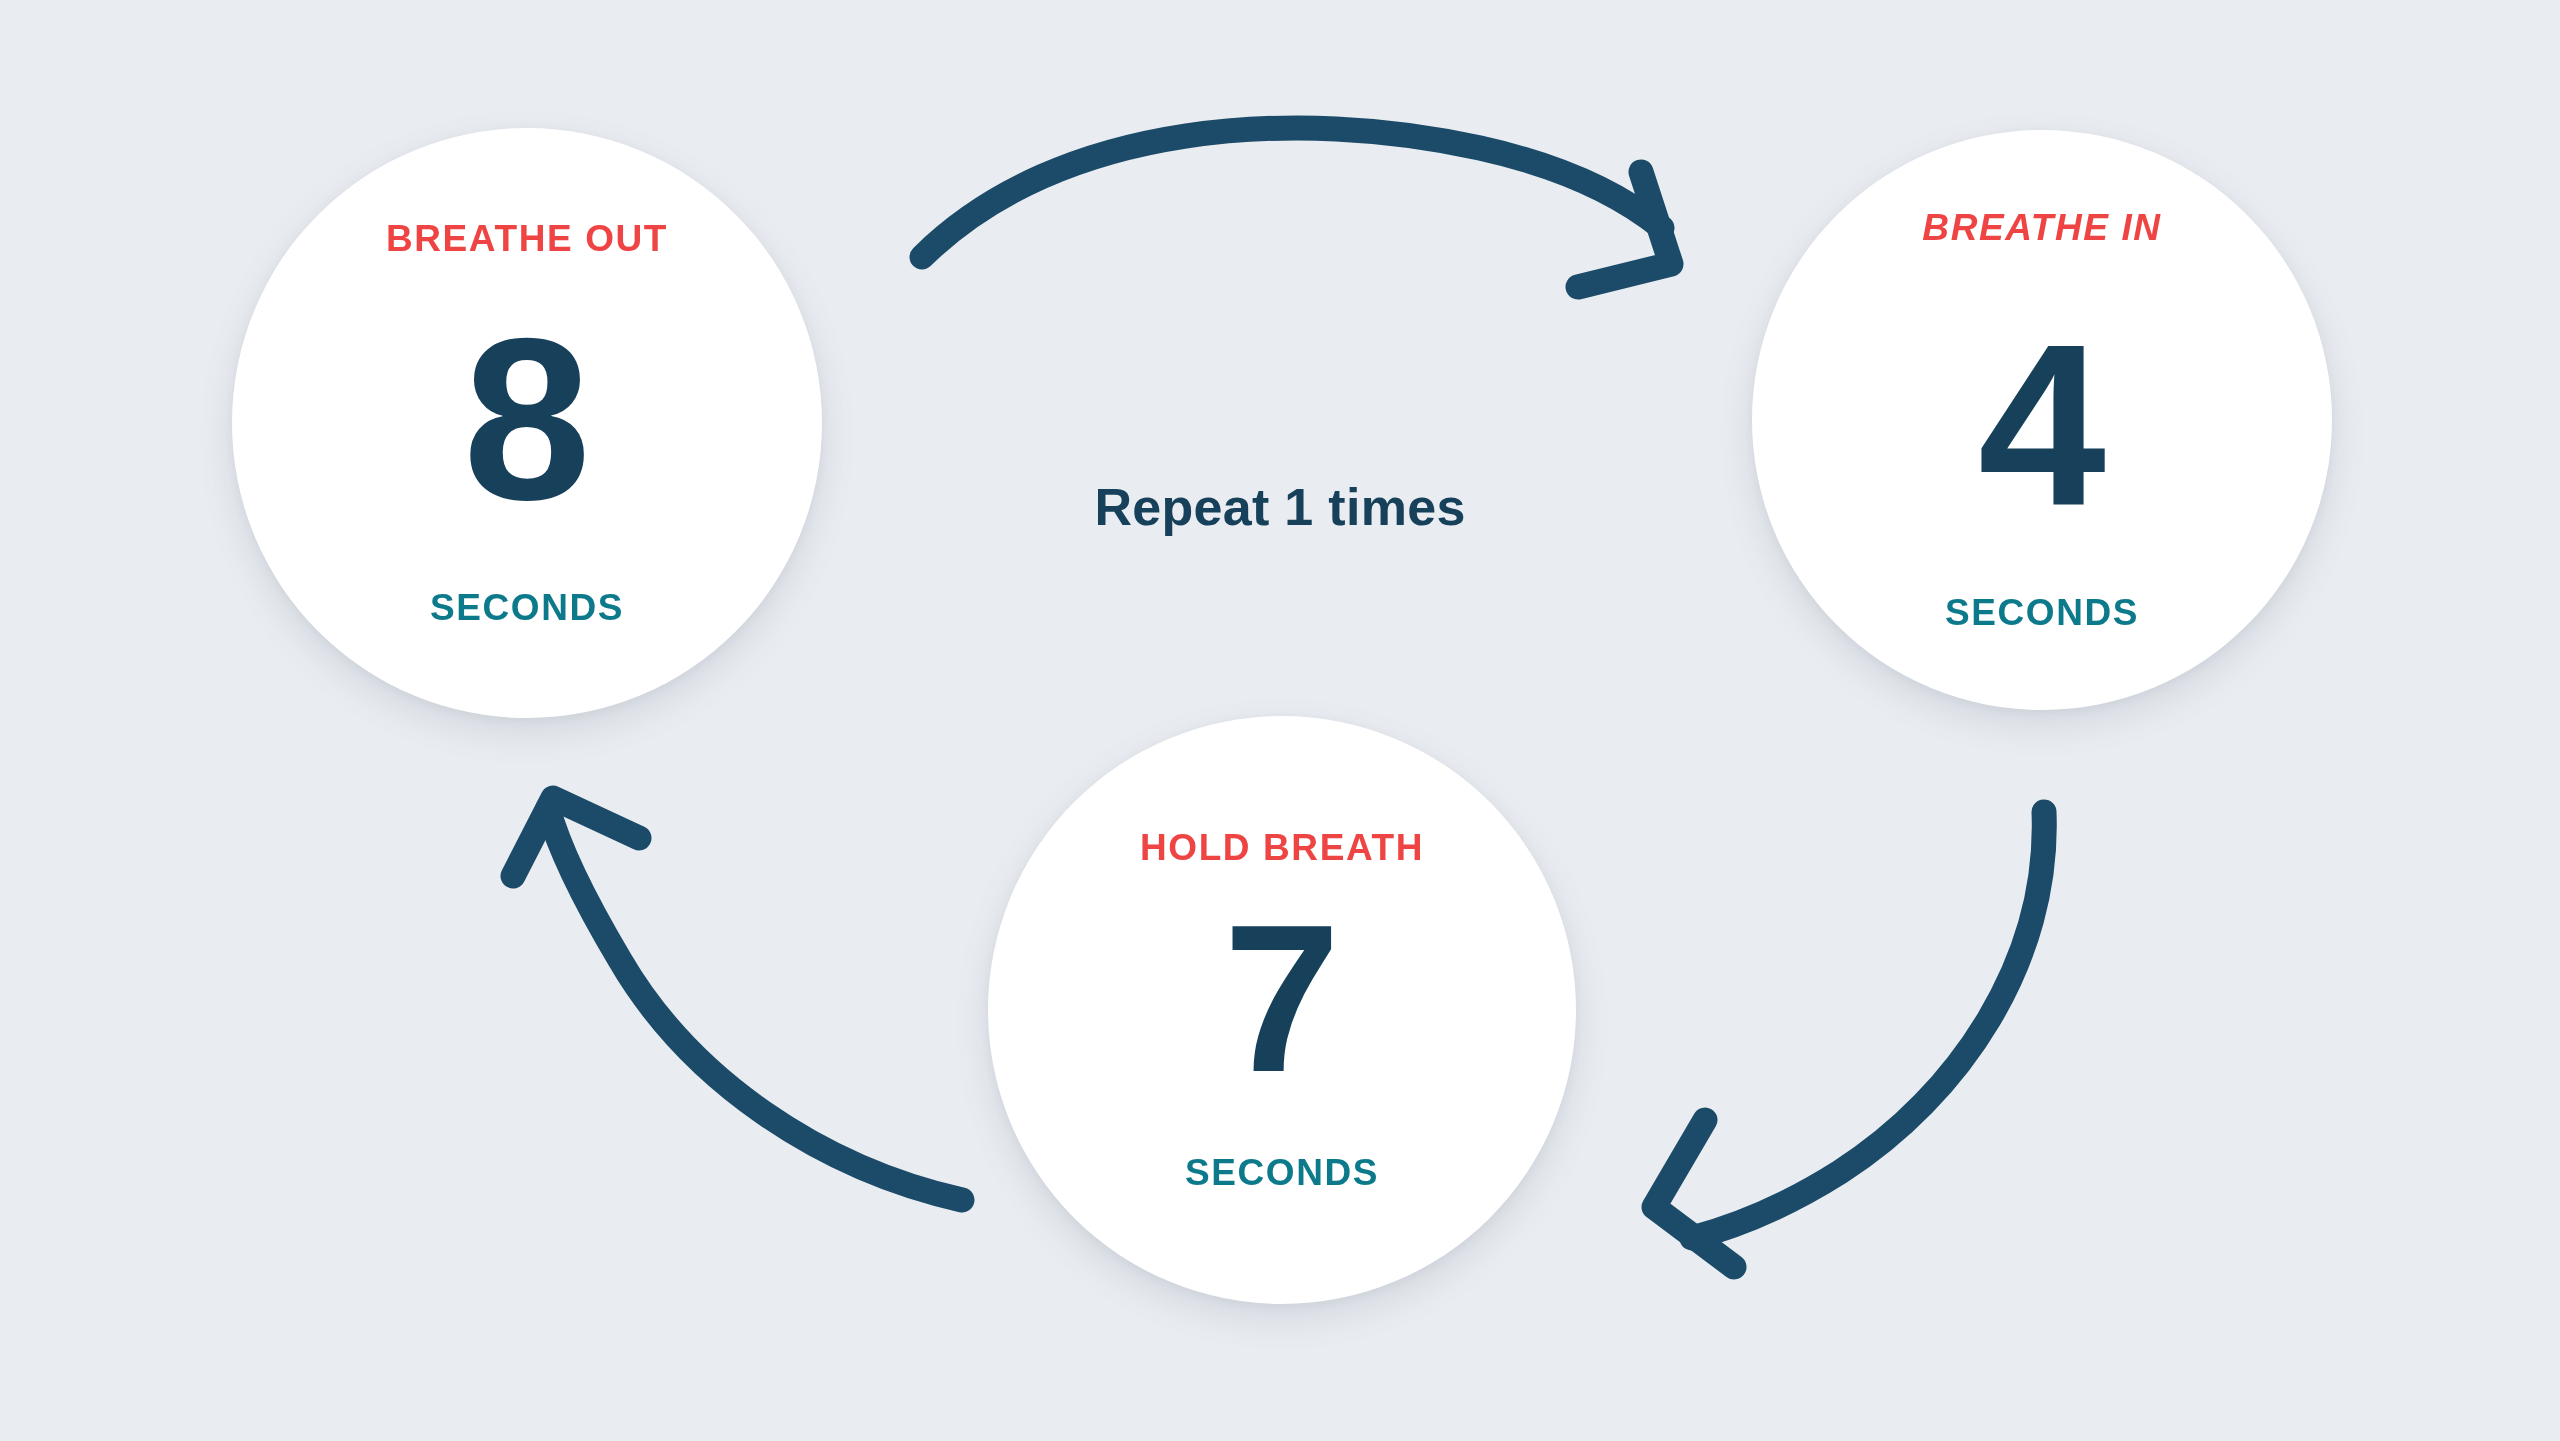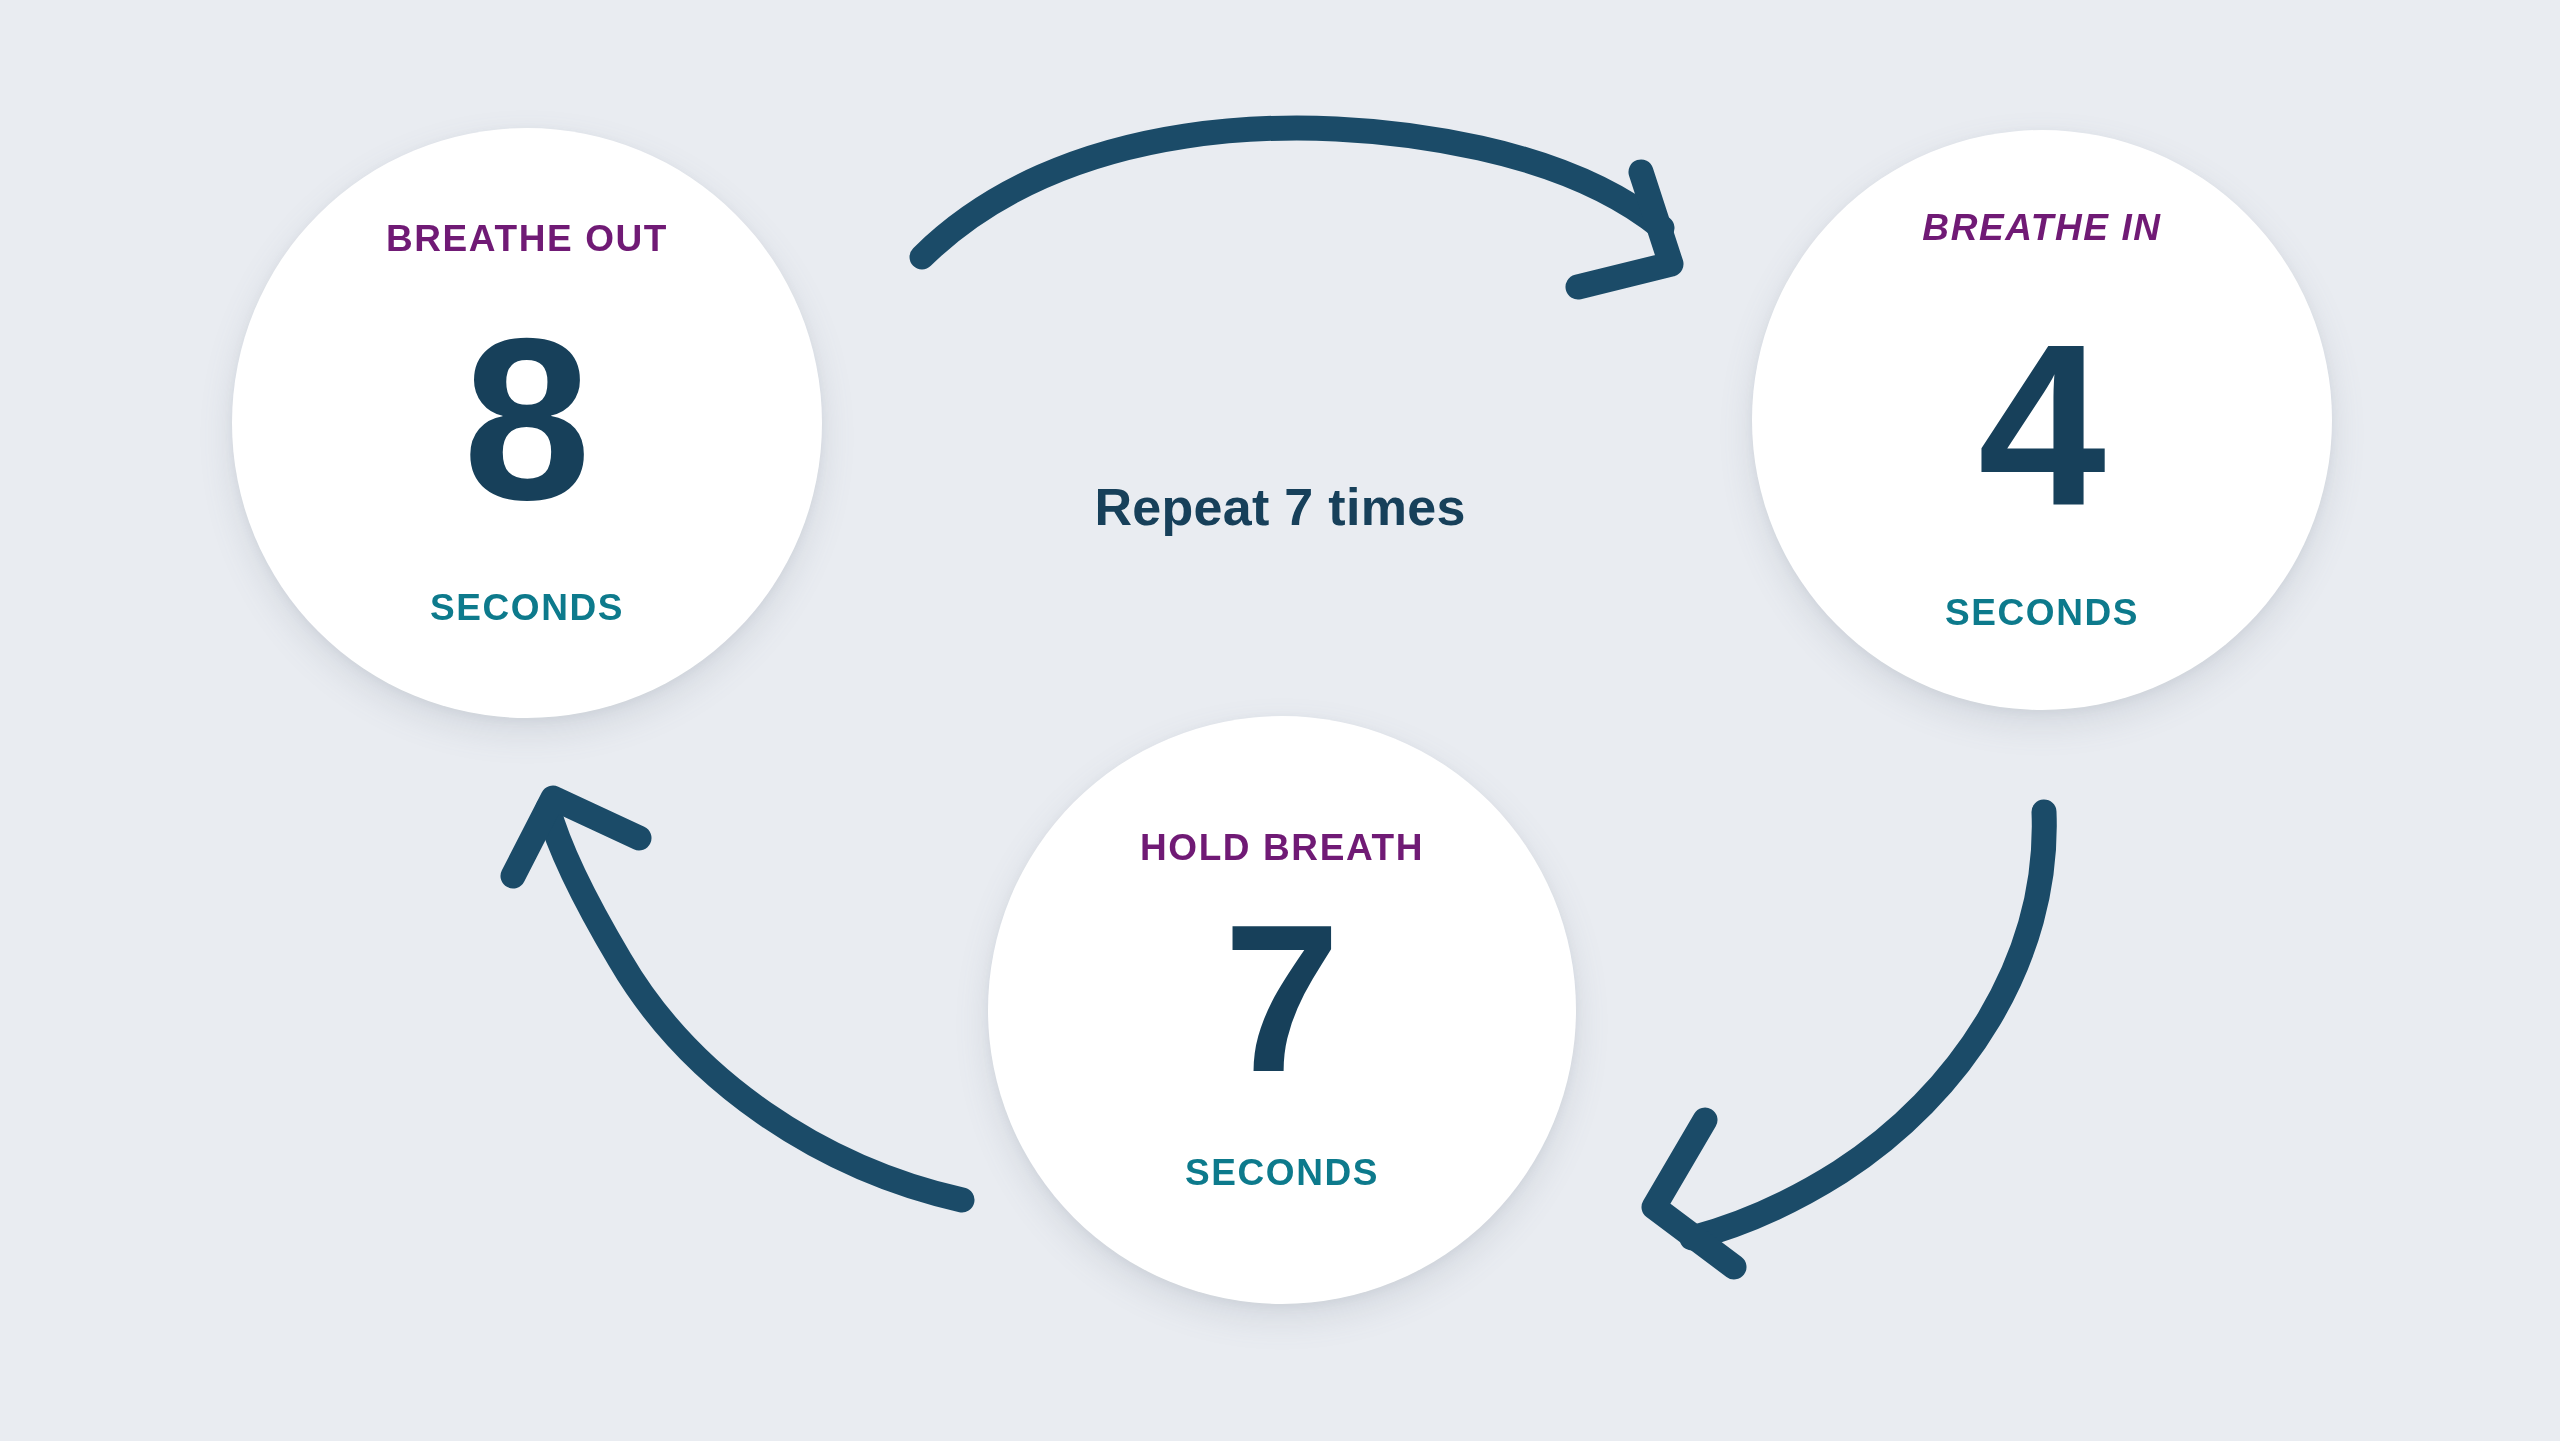--- a/index.html
+++ b/index.html
@@ -33,21 +33,21 @@
     background: #ffffff;
     box-shadow: 0 14px 34px rgba(98, 112, 133, 0.16),
                 0 3px 10px rgba(98, 112, 133, 0.08);
     display: flex;
     flex-direction: column;
     align-items: center;
     justify-content: center;
     box-sizing: border-box;
   }
   .node-label {
-    color: #701a75;
+    color: #ef4444;
     font-weight: bold;
     font-size: 37px;
     letter-spacing: 1.6px;
     line-height: 1;
     text-align: center;
     white-space: nowrap;
   }
   .node-number {
     color: #17405a;
     font-weight: bold;
@@ -145,15 +145,15 @@
     <div class="node-number">4</div>
     <div class="node-unit">SECONDS</div>
   </div>
 
   <div class="node" id="node-hold-breath">
     <div class="node-label">HOLD BREATH</div>
     <div class="node-number">7</div>
     <div class="node-unit">SECONDS</div>
   </div>
 
-  <div id="repeat-caption">Repeat 7 times</div>
+  <div id="repeat-caption">Repeat 1 times</div>
 
 </div>
 
 </body></html>

